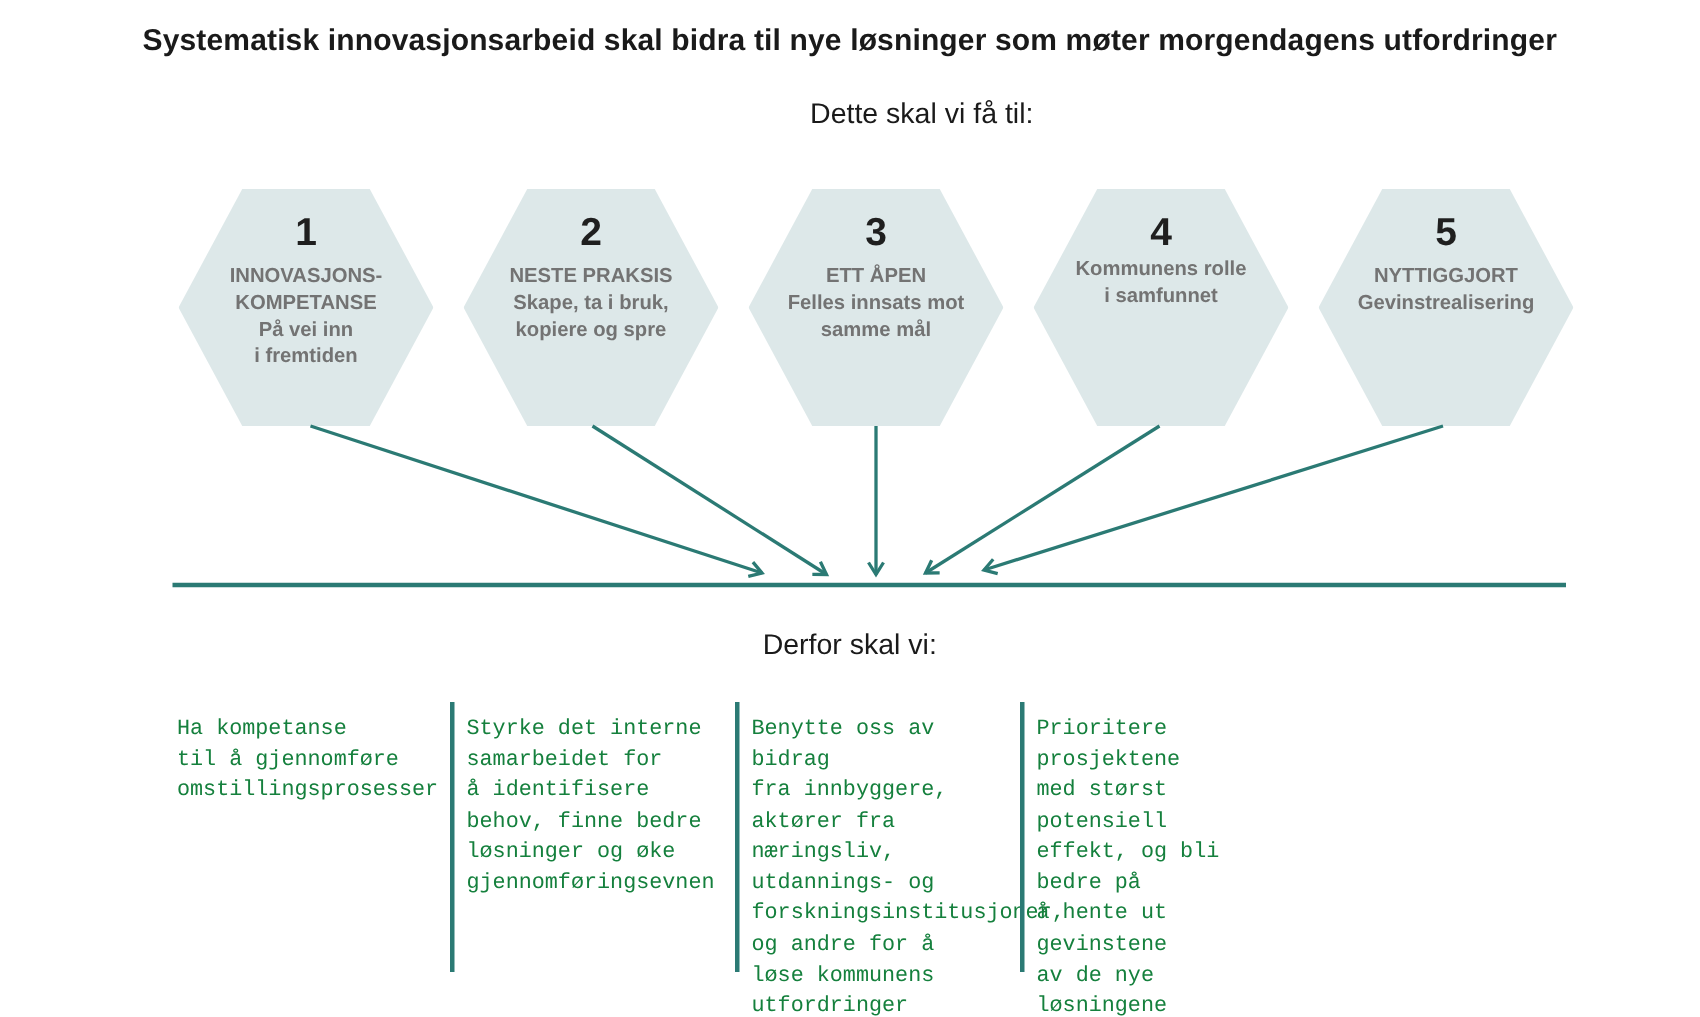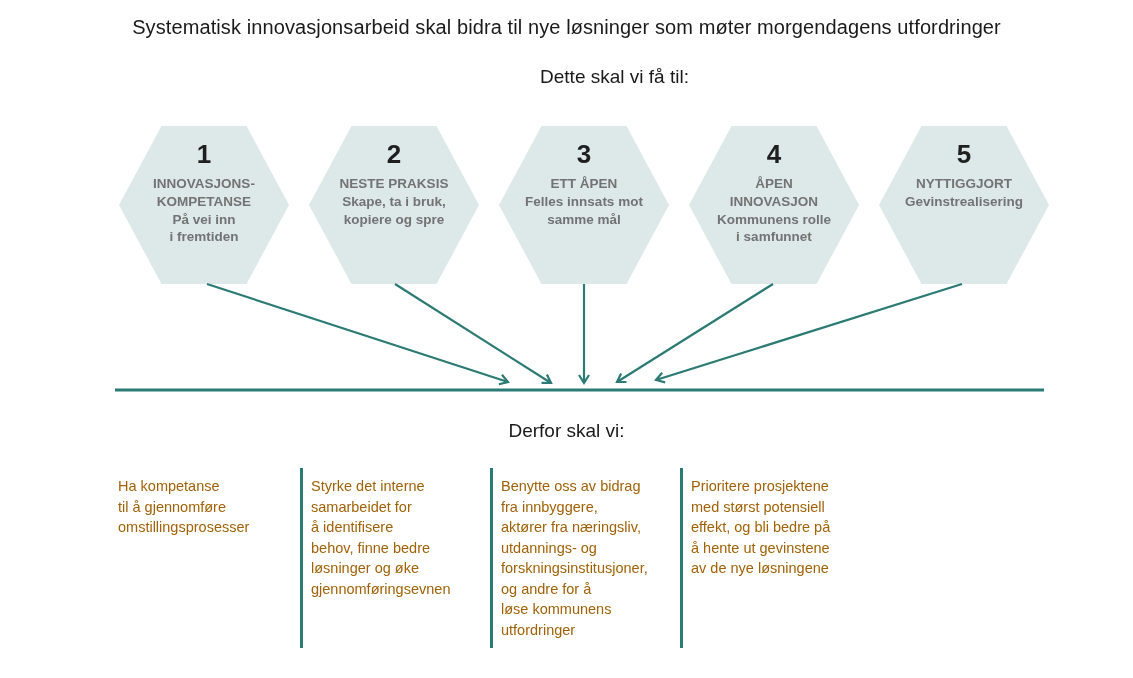--- a/index.html
+++ b/index.html
@@ -16,21 +16,21 @@
     color: #1f1f1f;
     overflow: hidden;
   }
   .page-title {
     position: absolute;
     top: 16px;
     left: 0;
     width: 100%;
     text-align: center;
     font-size: 20px;
-    font-weight: 400;
+    font-weight: 700;
     letter-spacing: 0.1px;
     color: #1a1a1a;
   }
   .section-heading {
     position: absolute;
     left: 0;
     width: 100%;
     text-align: center;
     font-size: 19px;
     font-weight: 400;
@@ -89,22 +89,23 @@
     display: flex;
     align-items: stretch;
   }
   .action-column {
     width: 190px;
     height: 180px;
     box-sizing: border-box;
     padding: 8px 10px 0 8px;
     font-size: 14.5px;
     line-height: 1.42;
-    color: #a16207;
+    color: #15803d;
     white-space: pre-line;
+    font-family: Liberation Mono, monospace;
   }
   .action-column + .action-column {
     border-left: 3px solid #2b7a74;
   }
 </style>
 </head>
 <body>
 
 <div id="canvas">
 
@@ -129,22 +130,20 @@
 
   <div class="hexagon" id="hexagon-3">
     <div class="hex-number">3</div>
     <div class="hex-title">ETT ÅPEN</div>
     <div class="hex-subtitle">Felles innsats mot
 samme mål</div>
   </div>
 
   <div class="hexagon" id="hexagon-4">
     <div class="hex-number">4</div>
-    <div class="hex-title">ÅPEN
-INNOVASJON</div>
     <div class="hex-subtitle">Kommunens rolle
 i samfunnet</div>
   </div>
 
   <div class="hexagon" id="hexagon-5">
     <div class="hex-number">5</div>
     <div class="hex-title">NYTTIGGJORT</div>
     <div class="hex-subtitle">Gevinstrealisering</div>
   </div>
 

